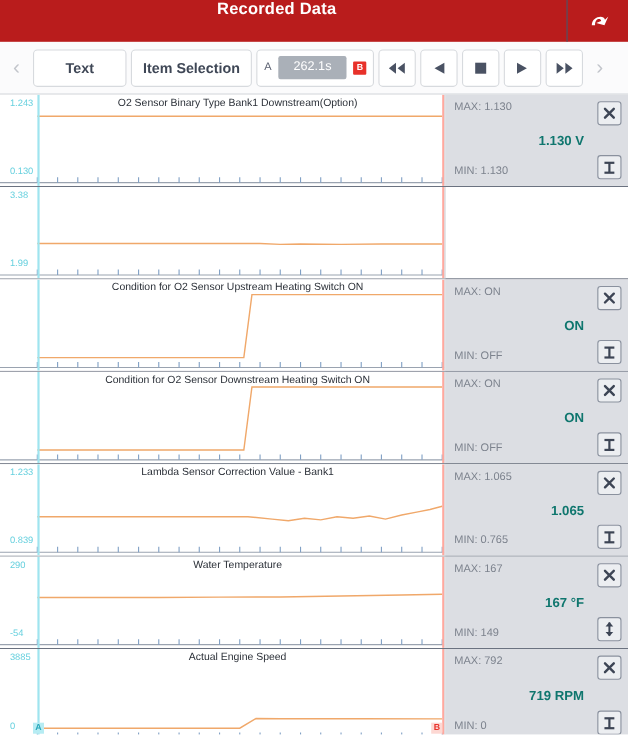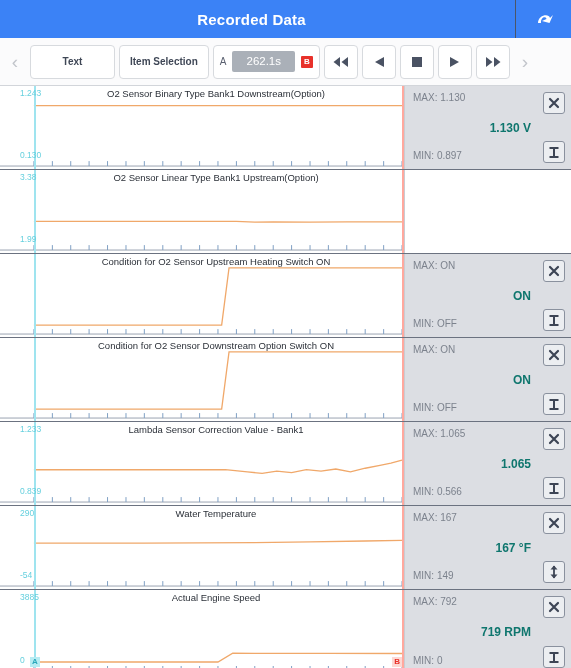--- a/index.html
+++ b/index.html
@@ -19,23 +19,23 @@
     overflow: hidden;
     background: #ffffff;
     display: flex;
     flex-direction: column;
   }
 
   
   .titlebar {
     height: 38px;
     min-height: 38px;
-    background: #3b82f6;
-    display: flex;
-    align-items: center;
+    background: #b91c1c;
+    display: flex;
+    align-items: flex-start;
     position: relative;
     gap: 12px;
   }
   .titlebar-title {
     flex: 1;
     text-align: center;
     color: #ffffff;
     font-size: 15px;
     font-weight: bold;
     letter-spacing: 0.2px;
@@ -72,21 +72,21 @@
     font-size: 19px;
     line-height: 1;
     user-select: none;
   }
   .tbtn {
     height: 34px;
     border: 1px solid #d7dade;
     border-radius: 4px;
     background: #ffffff;
     color: #3f4756;
-    font-size: 10px;
+    font-size: 13px;
     font-weight: bold;
     font-family: "Liberation Sans", sans-serif;
     display: flex;
     align-items: center;
     justify-content: center;
     padding: 0 10px;
     box-sizing: border-box;
     white-space: nowrap;
   }
   .tbtn-text { min-width: 85px; }
@@ -172,21 +172,21 @@
     right: 0;
     text-align: center;
     font-size: 9.5px;
     color: #2b3038;
     z-index: 4;
     white-space: nowrap;
     margin-left: 28px;
   }
   .axis-max, .axis-min {
     position: absolute;
-    left: 20px;
+    left: 9px;
     font-size: 8.5px;
     color: #66d0de;
     z-index: 3;
     line-height: 1;
   }
   .axis-max { top: 3px; }
   .axis-min { bottom: 10px; }
 
   .cursor-a {
     position: absolute;
@@ -370,21 +370,21 @@
             <line x1="384.6" y1="76" x2="384.6" y2="81" stroke="#7f9fc4" stroke-width="1"></line>
             <line x1="403.0" y1="76" x2="403.0" y2="81" stroke="#7f9fc4" stroke-width="1"></line>
             <path d="M34.0 19.9 L403.0 19.9 L403.0 19.9" fill="none" stroke="#f0a86a" stroke-width="1.3" vector-effect="non-scaling-stroke"></path>
           </svg>
           <div class="cursor-a"></div>
           <div class="cursor-b"></div>
         </div>
         <div class="info">
           <div class="info-max">MAX: 1.130</div>
           <div class="info-value">1.130 V</div>
-          <div class="info-min">MIN: 0.897</div>
+          <div class="info-min">MIN: 1.130</div>
           <div class="pbtn pbtn-close">
             <span>
               <svg width="12" height="12" viewBox="0 0 12 12">
                 <path d="M2 2 L10 10 M10 2 L2 10" stroke="#3d4555" stroke-width="2.2" stroke-linecap="round" fill="none"></path>
               </svg>
             </span>
           </div>
           <div class="pbtn pbtn-alt">
             <span>
               <svg width="12" height="13" viewBox="0 0 12 13">
@@ -393,21 +393,20 @@
                 <rect x="5" y="2" width="2" height="9" fill="#3d4555"></rect>
               </svg>
             </span>
           </div>
         </div>
       </div>
       <div class="row">
         <div class="plot">
           <div class="axis-max">3.38</div>
           <div class="axis-min">1.99</div>
-          <div class="plot-title">O2 Sensor Linear Type Bank1 Upstream(Option)</div>
           <svg class="plot-svg" viewBox="0 0 405 84" preserveAspectRatio="none">
             <line x1="0" y1="81" x2="405" y2="81" stroke="#9aa3b0" stroke-width="1"></line>
             <line x1="34.0" y1="76" x2="34.0" y2="81" stroke="#7f9fc4" stroke-width="1"></line>
             <line x1="52.5" y1="76" x2="52.5" y2="81" stroke="#7f9fc4" stroke-width="1"></line>
             <line x1="70.9" y1="76" x2="70.9" y2="81" stroke="#7f9fc4" stroke-width="1"></line>
             <line x1="89.3" y1="76" x2="89.3" y2="81" stroke="#7f9fc4" stroke-width="1"></line>
             <line x1="107.8" y1="76" x2="107.8" y2="81" stroke="#7f9fc4" stroke-width="1"></line>
             <line x1="126.3" y1="76" x2="126.3" y2="81" stroke="#7f9fc4" stroke-width="1"></line>
             <line x1="144.7" y1="76" x2="144.7" y2="81" stroke="#7f9fc4" stroke-width="1"></line>
             <line x1="163.2" y1="76" x2="163.2" y2="81" stroke="#7f9fc4" stroke-width="1"></line>
@@ -482,21 +481,21 @@
                 <rect x="5" y="2" width="2" height="9" fill="#3d4555"></rect>
               </svg>
             </span>
           </div>
         </div>
       </div>
       <div class="row">
         <div class="plot">
           <div class="axis-max"></div>
           <div class="axis-min"></div>
-          <div class="plot-title">Condition for O2 Sensor Downstream Option Switch ON</div>
+          <div class="plot-title">Condition for O2 Sensor Downstream Heating Switch ON</div>
           <svg class="plot-svg" viewBox="0 0 405 84" preserveAspectRatio="none">
             <line x1="0" y1="81" x2="405" y2="81" stroke="#9aa3b0" stroke-width="1"></line>
             <line x1="34.0" y1="76" x2="34.0" y2="81" stroke="#7f9fc4" stroke-width="1"></line>
             <line x1="52.5" y1="76" x2="52.5" y2="81" stroke="#7f9fc4" stroke-width="1"></line>
             <line x1="70.9" y1="76" x2="70.9" y2="81" stroke="#7f9fc4" stroke-width="1"></line>
             <line x1="89.3" y1="76" x2="89.3" y2="81" stroke="#7f9fc4" stroke-width="1"></line>
             <line x1="107.8" y1="76" x2="107.8" y2="81" stroke="#7f9fc4" stroke-width="1"></line>
             <line x1="126.3" y1="76" x2="126.3" y2="81" stroke="#7f9fc4" stroke-width="1"></line>
             <line x1="144.7" y1="76" x2="144.7" y2="81" stroke="#7f9fc4" stroke-width="1"></line>
             <line x1="163.2" y1="76" x2="163.2" y2="81" stroke="#7f9fc4" stroke-width="1"></line>
@@ -569,21 +568,21 @@
             <line x1="384.6" y1="76" x2="384.6" y2="81" stroke="#7f9fc4" stroke-width="1"></line>
             <line x1="403.0" y1="76" x2="403.0" y2="81" stroke="#7f9fc4" stroke-width="1"></line>
             <path d="M34.0 48.3 L225.9 48.3 L248.0 50.5 L262.8 52.0 L277.5 49.8 L292.3 51.2 L307.1 48.3 L321.8 49.8 L336.6 47.6 L351.3 50.5 L366.1 46.8 L380.9 43.9 L391.9 41.7 L403.0 38.7" fill="none" stroke="#f0a86a" stroke-width="1.3" vector-effect="non-scaling-stroke"></path>
           </svg>
           <div class="cursor-a"></div>
           <div class="cursor-b"></div>
         </div>
         <div class="info">
           <div class="info-max">MAX: 1.065</div>
           <div class="info-value">1.065</div>
-          <div class="info-min">MIN: 0.566</div>
+          <div class="info-min">MIN: 0.765</div>
           <div class="pbtn pbtn-close">
             <span>
               <svg width="12" height="12" viewBox="0 0 12 12">
                 <path d="M2 2 L10 10 M10 2 L2 10" stroke="#3d4555" stroke-width="2.2" stroke-linecap="round" fill="none"></path>
               </svg>
             </span>
           </div>
           <div class="pbtn pbtn-alt">
             <span>
               <svg width="12" height="13" viewBox="0 0 12 13">

